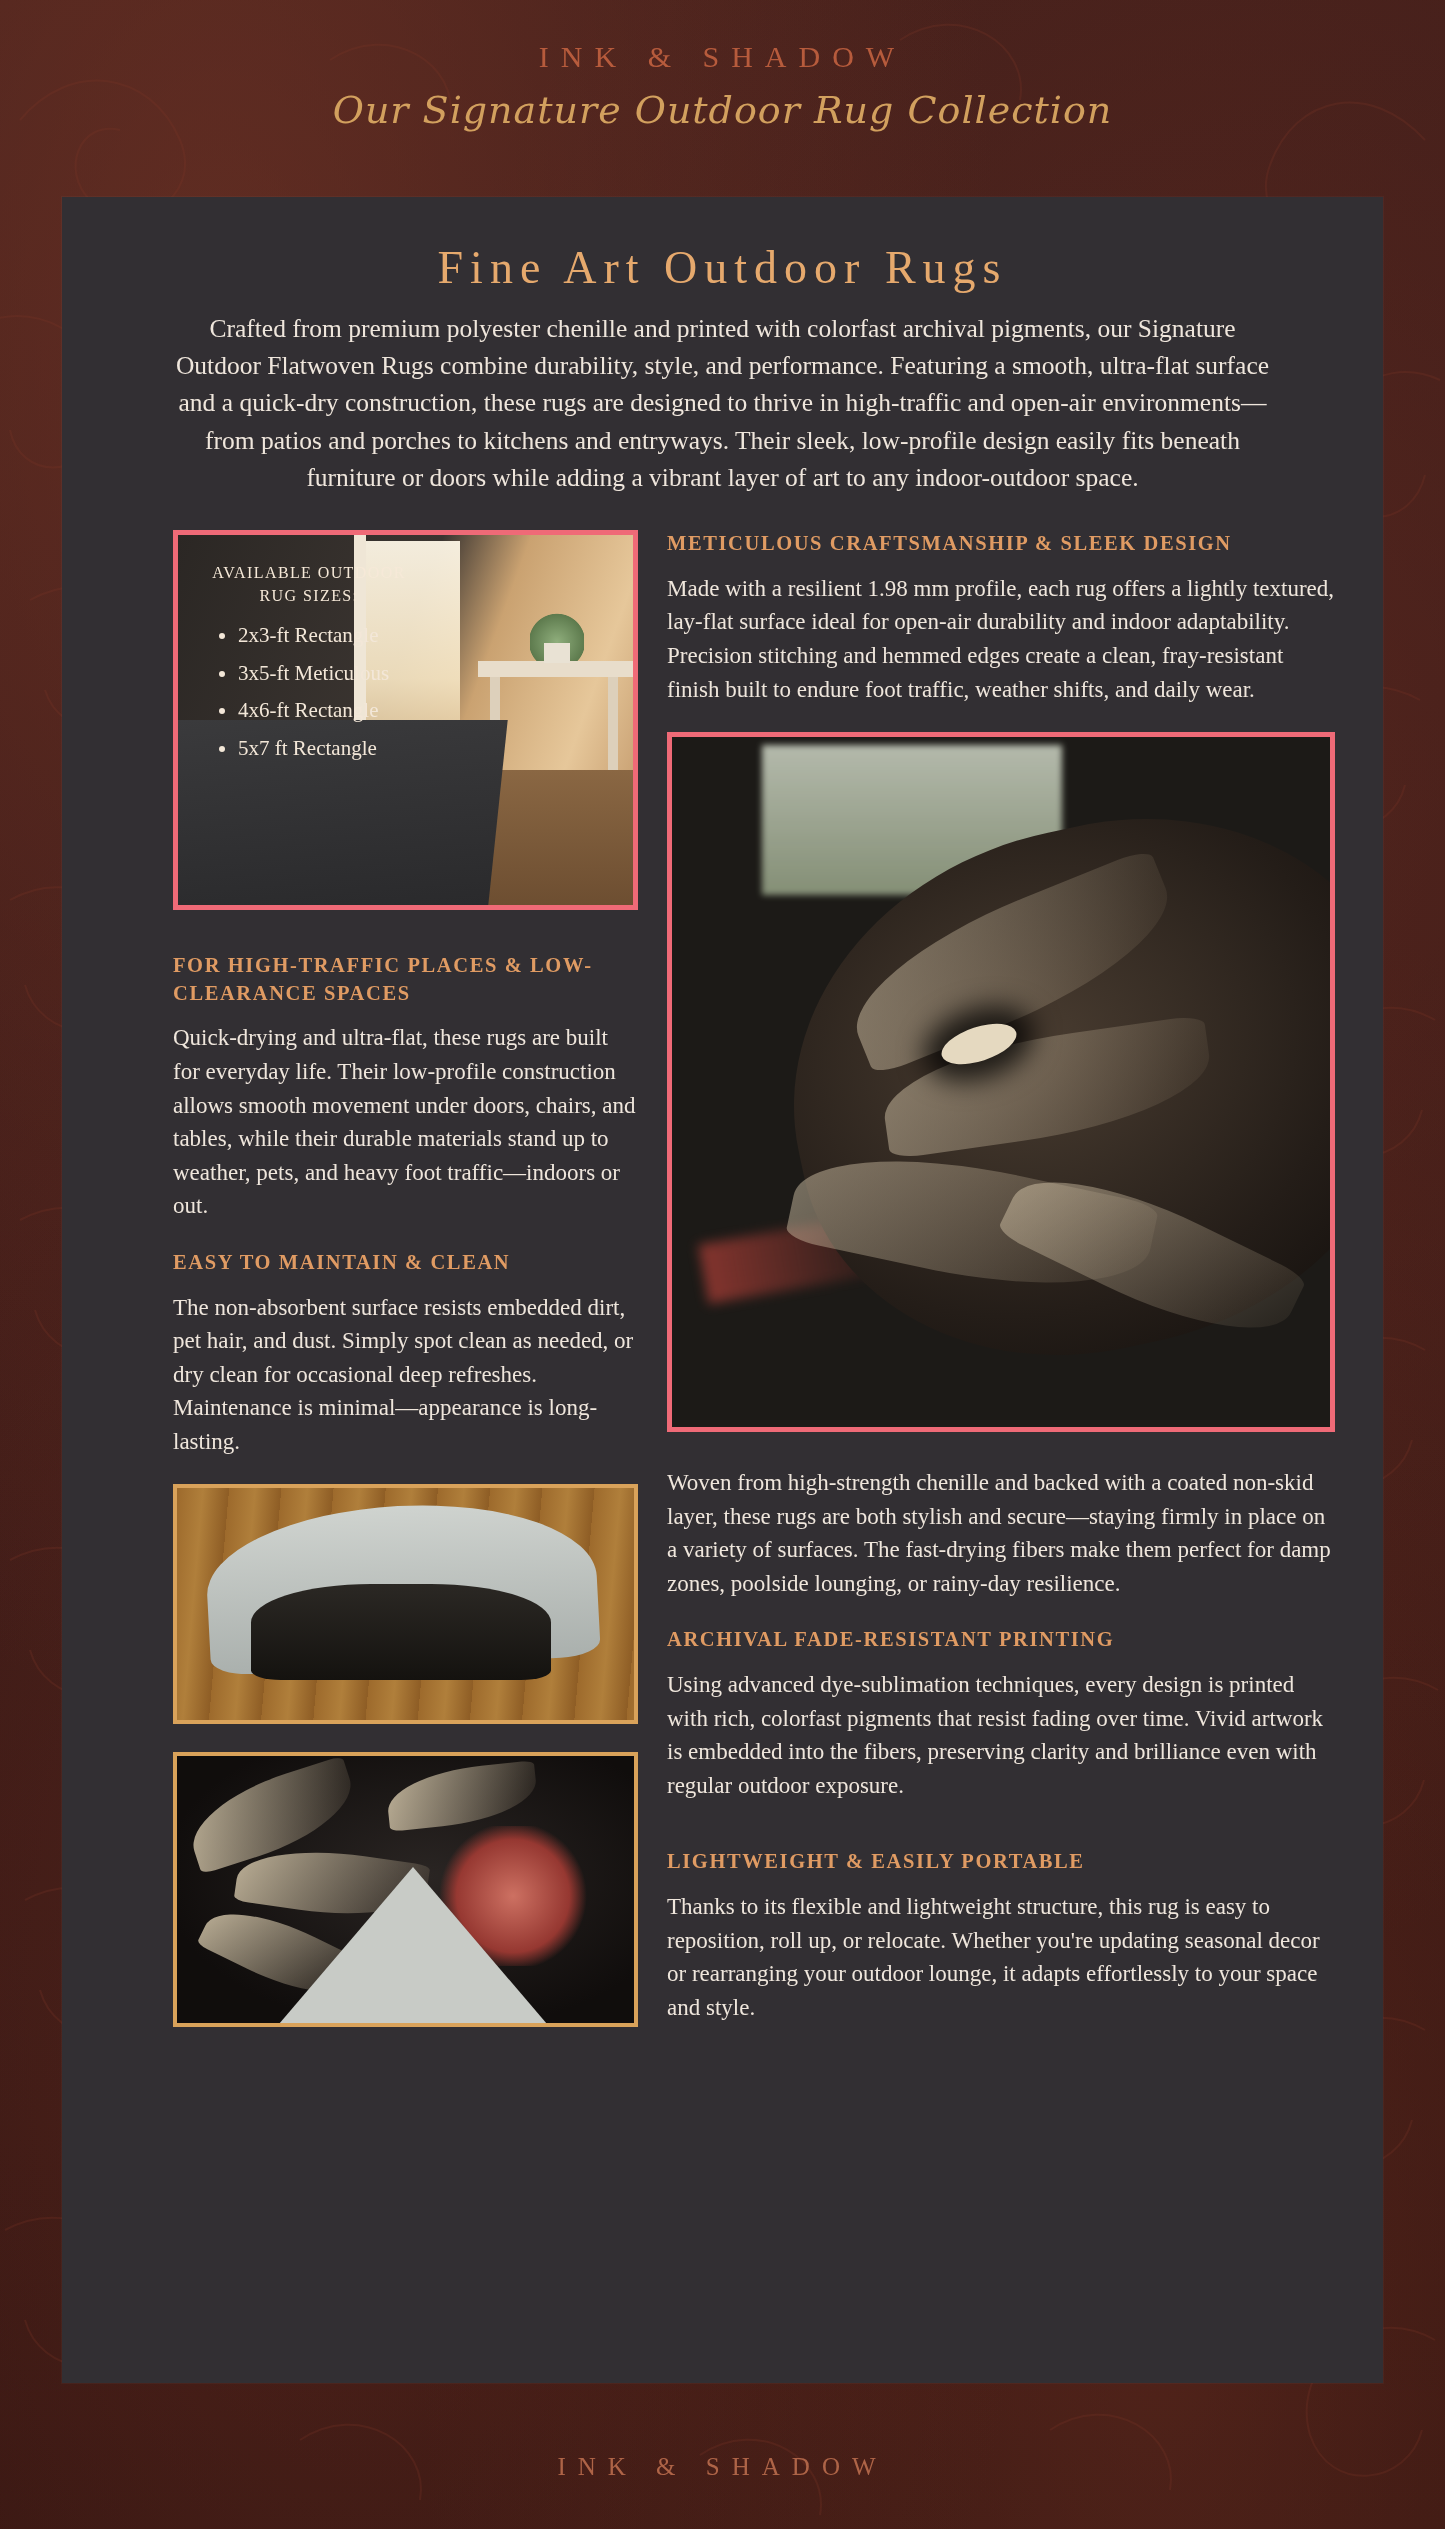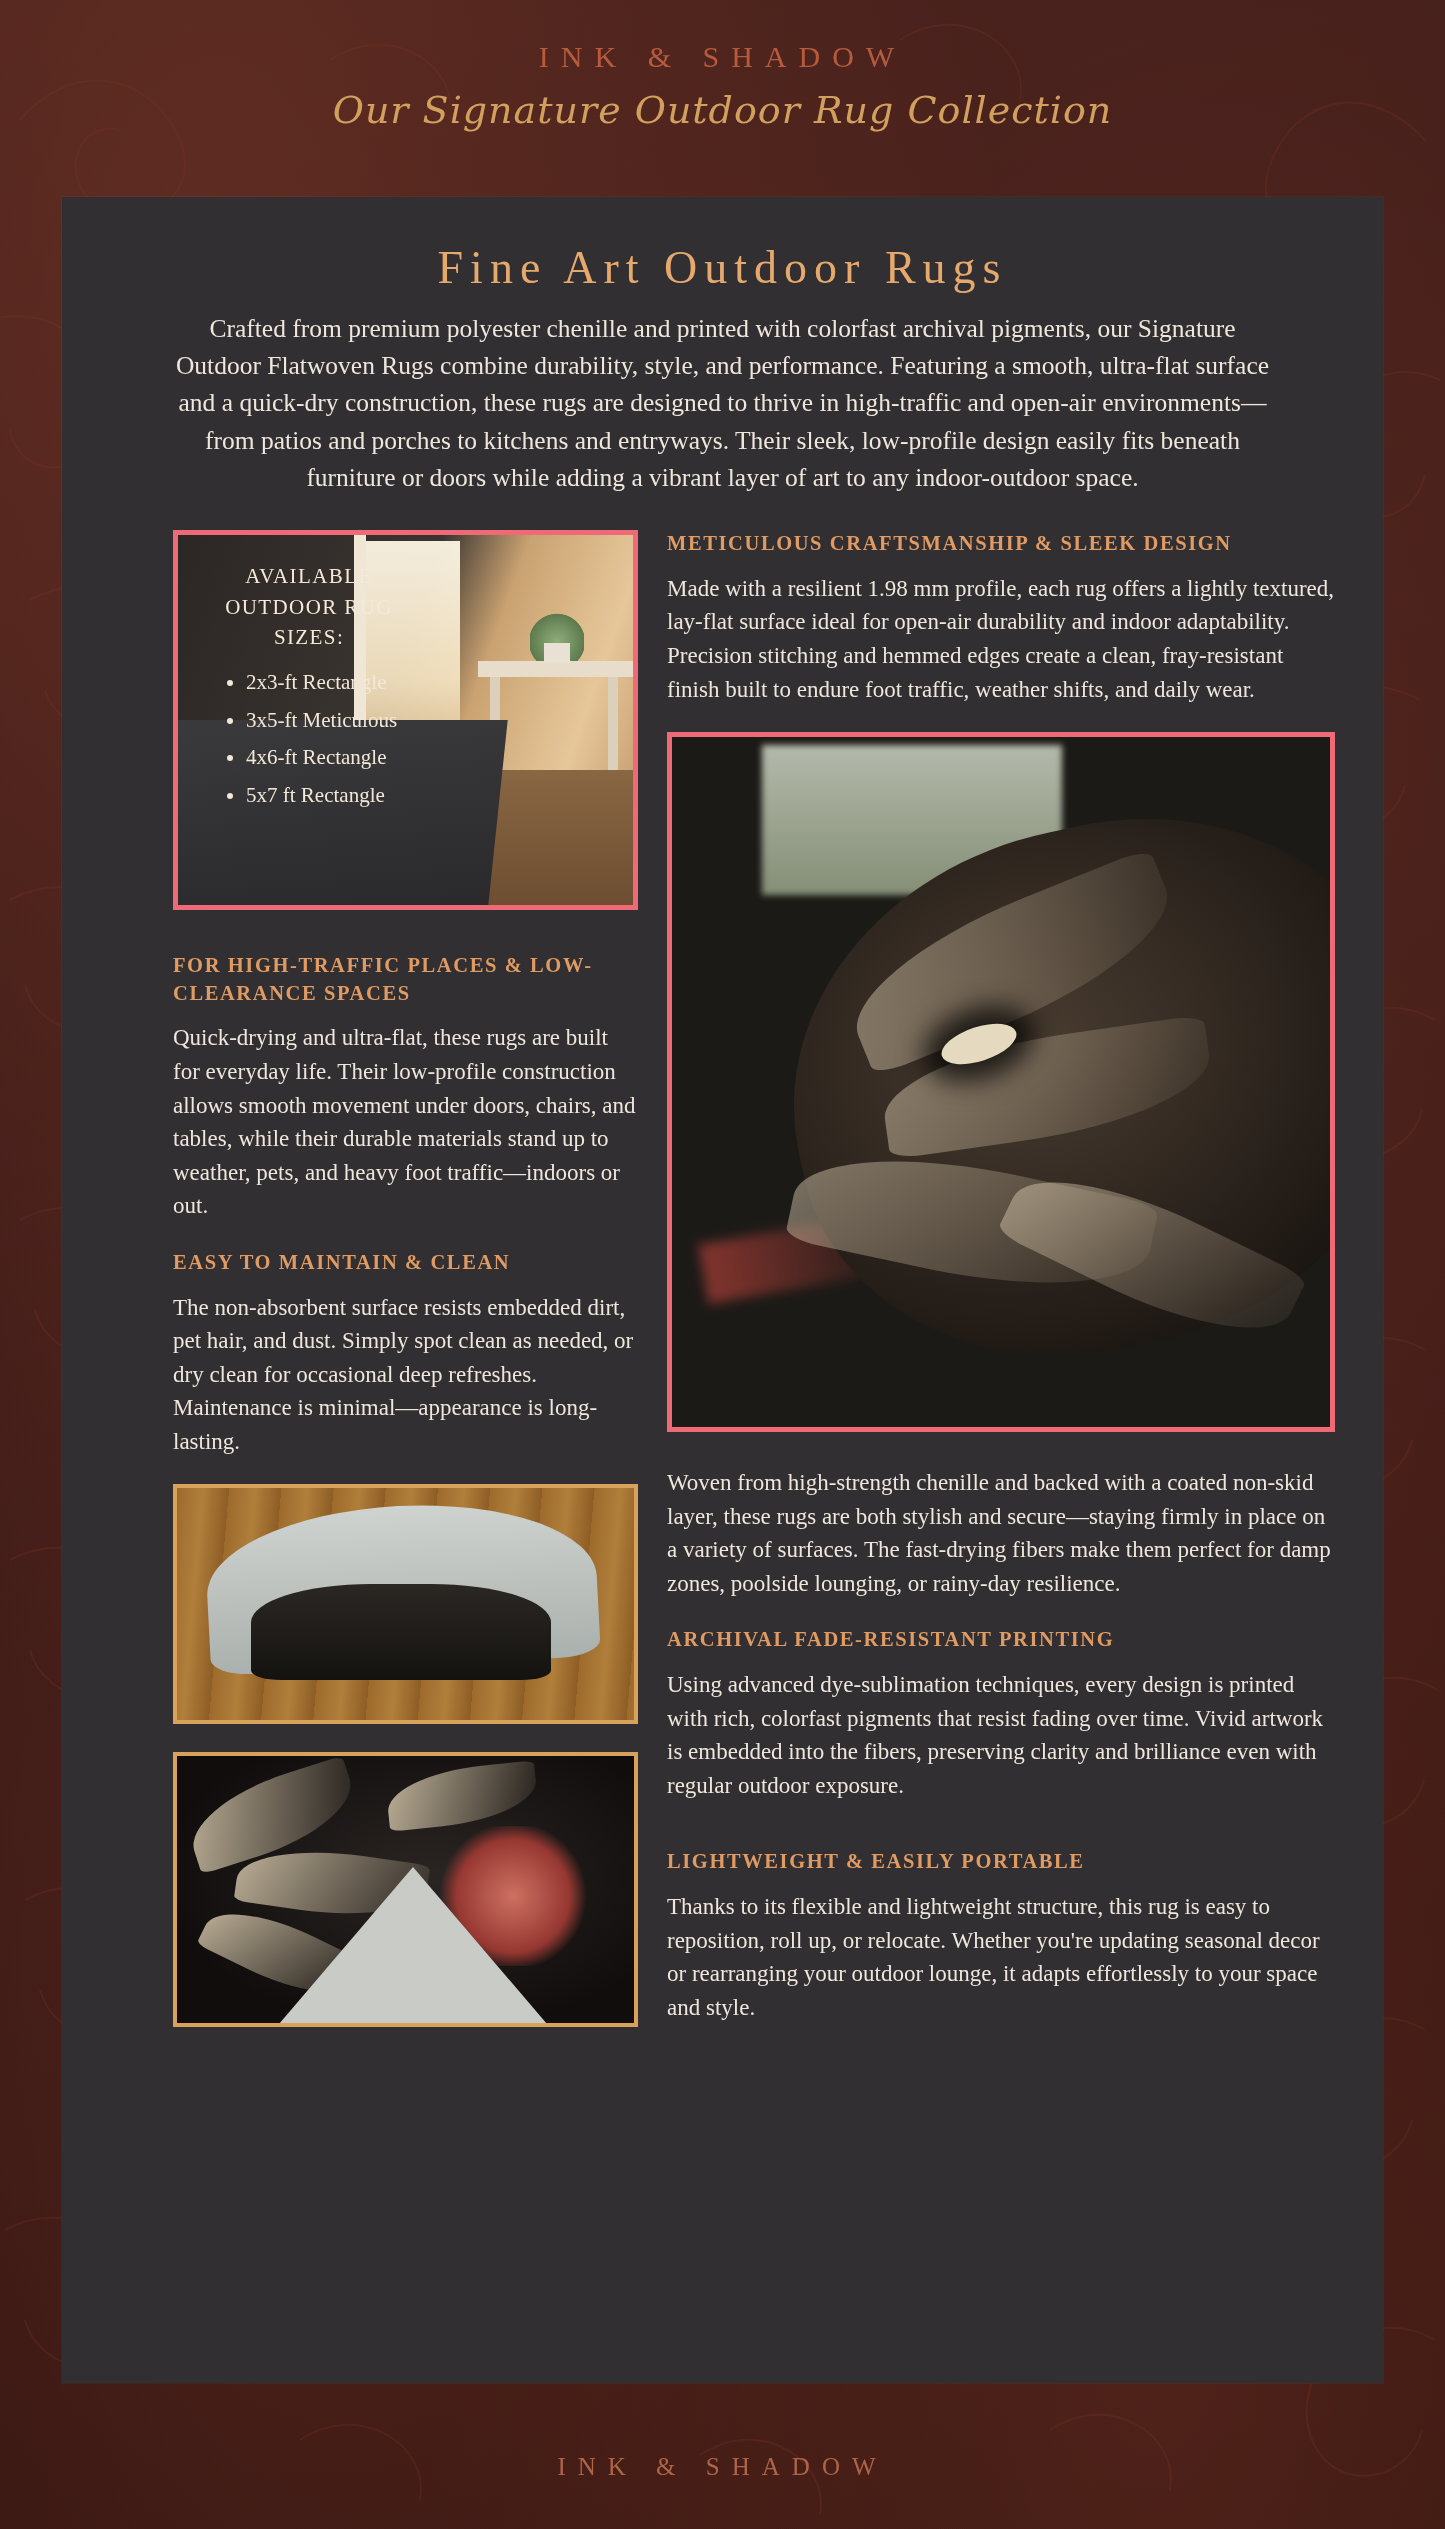--- a/index.html
+++ b/index.html
@@ -171,30 +171,30 @@
   }
   .size-overlay {
     position: absolute;
     left: 22px; top: 26px;
     width: 218px;
     color: #f3e7d8;
     z-index: 4;
   }
   .size-title {
     text-align: center;
-    font-size: 21px;
+    font-size: 16px;
     letter-spacing: 1.4px;
     line-height: 1.45;
     text-transform: uppercase;
     color: #f6e9d8;
     margin-bottom: 10px;
     font-family: "Liberation Serif", serif;
   }
   .size-list {
-    margin: 12px;
+    margin: 4px;
     padding-left: 34px;
     font-size: 21px;
     line-height: 1.78;
     color: #f3e7d8;
   }
 
   
   .ph-roll {
     width: 668px;
     height: 700px;

